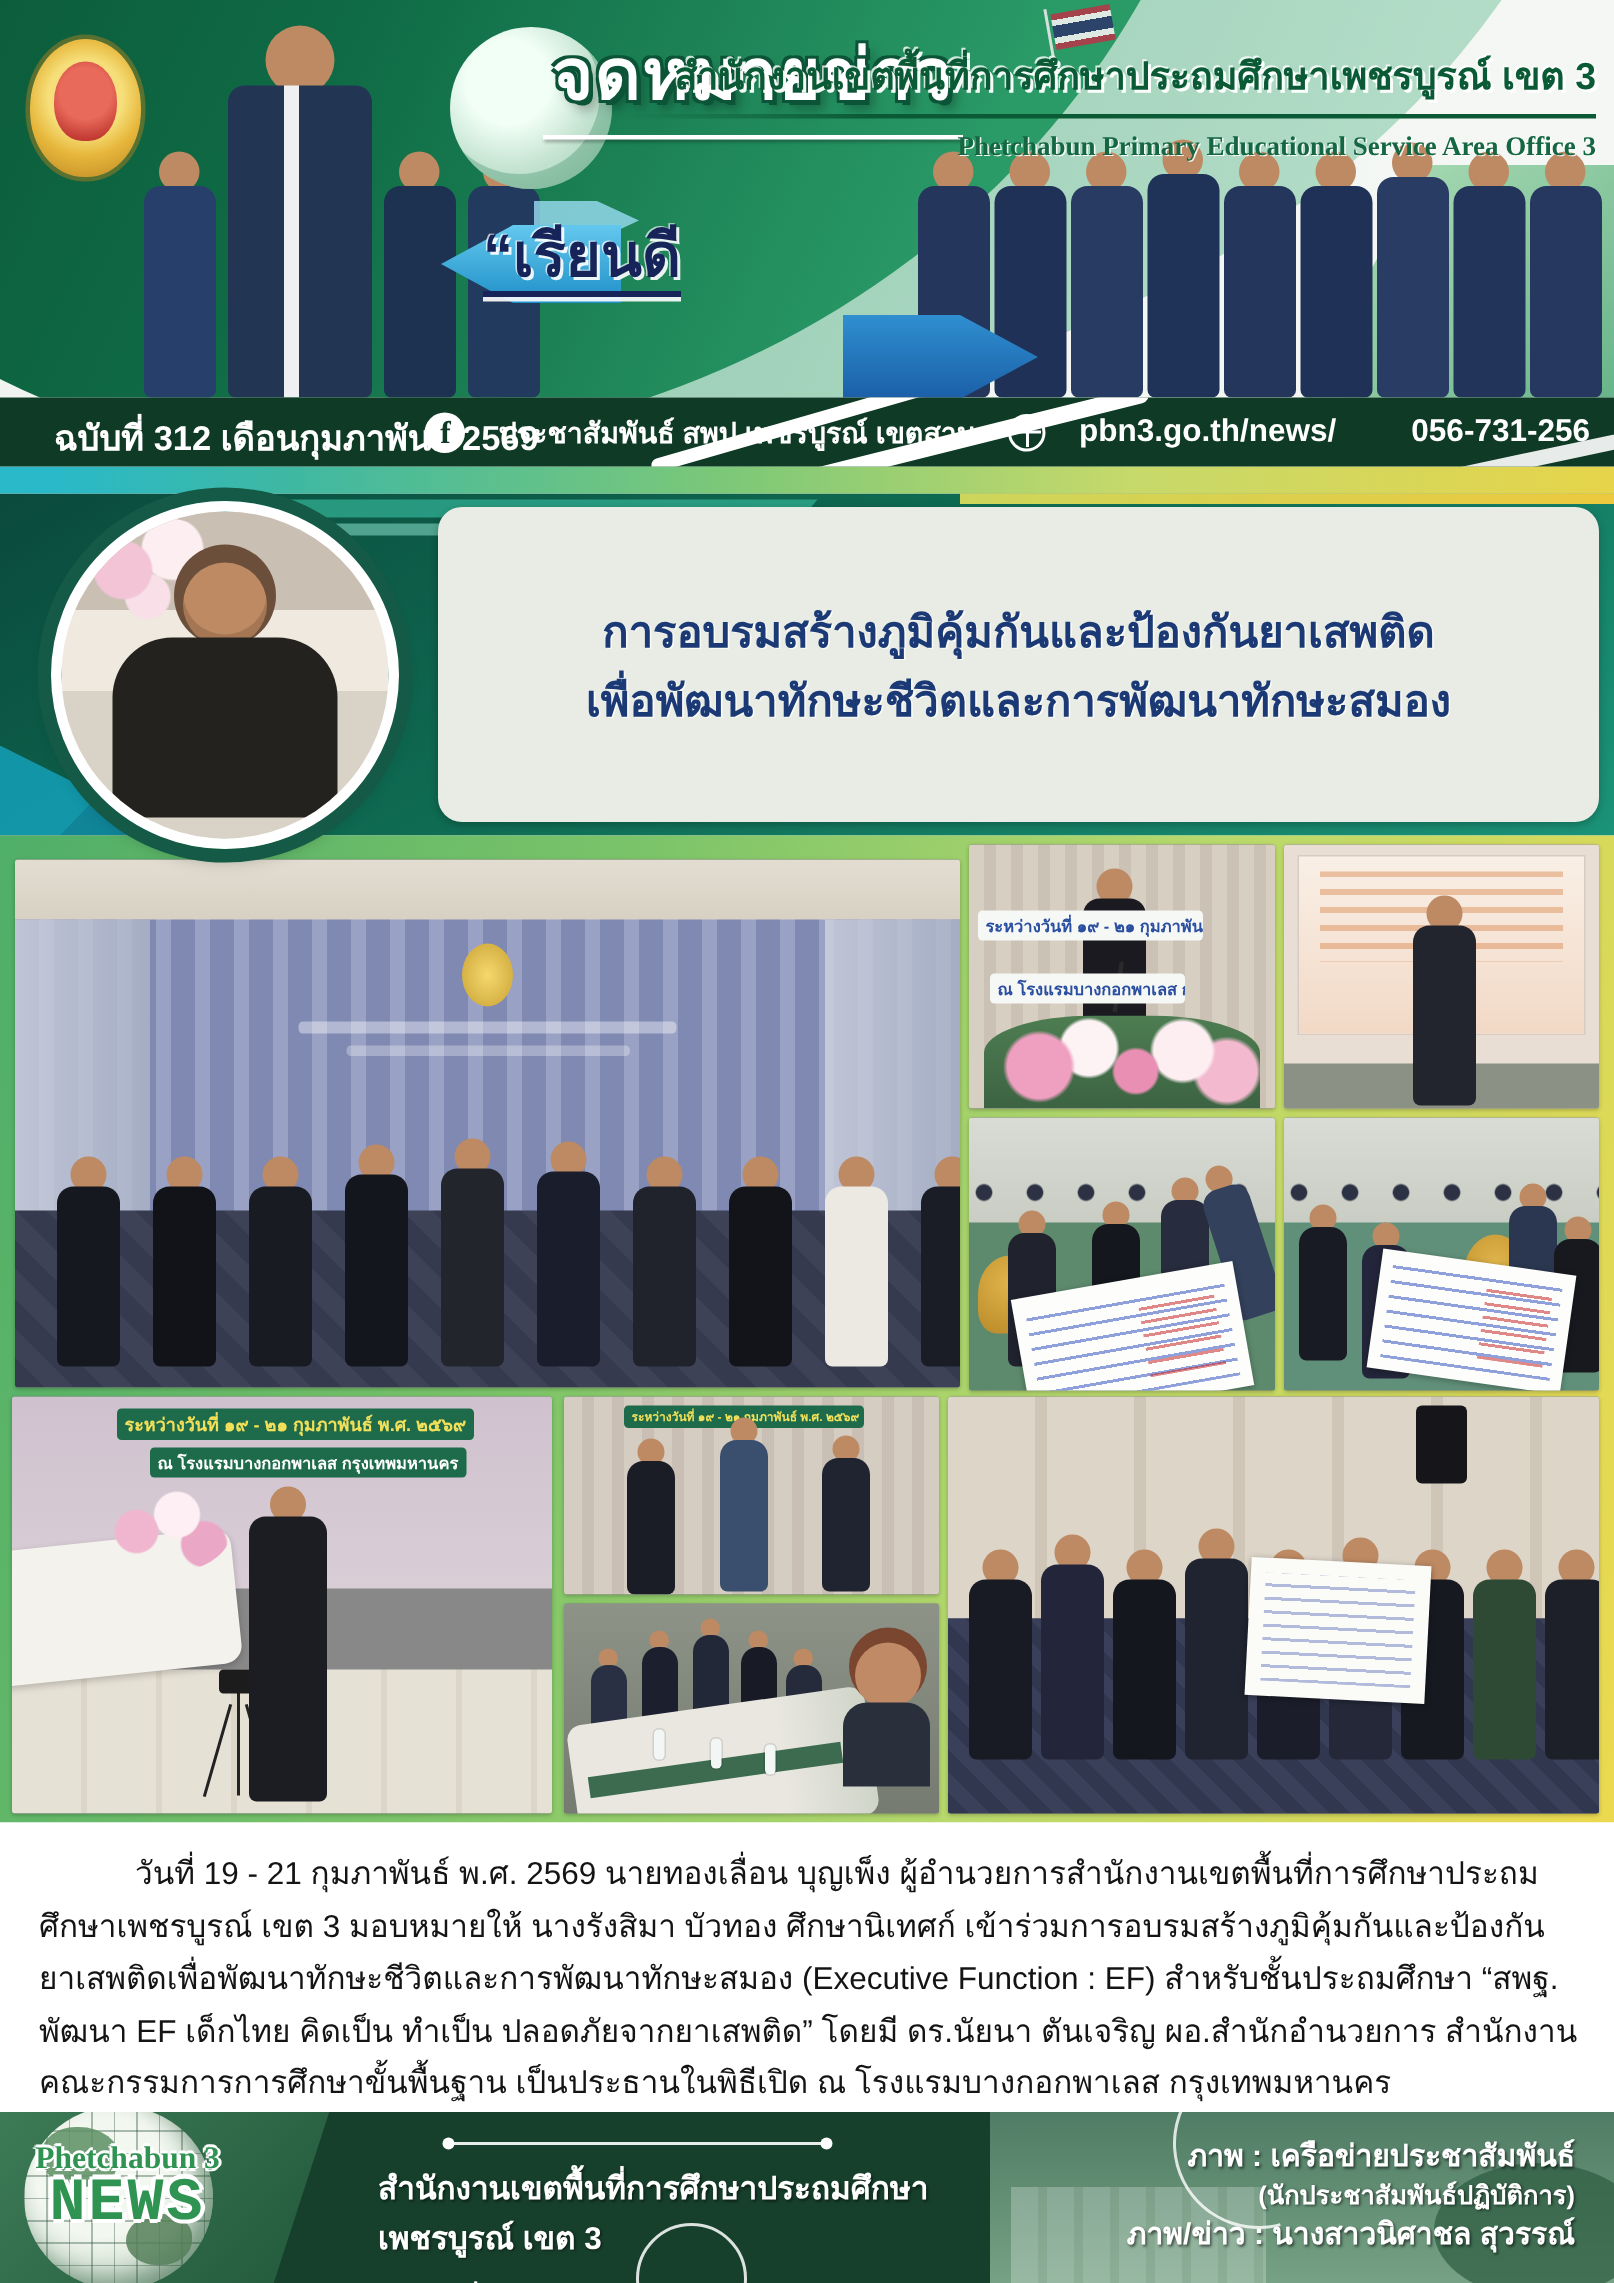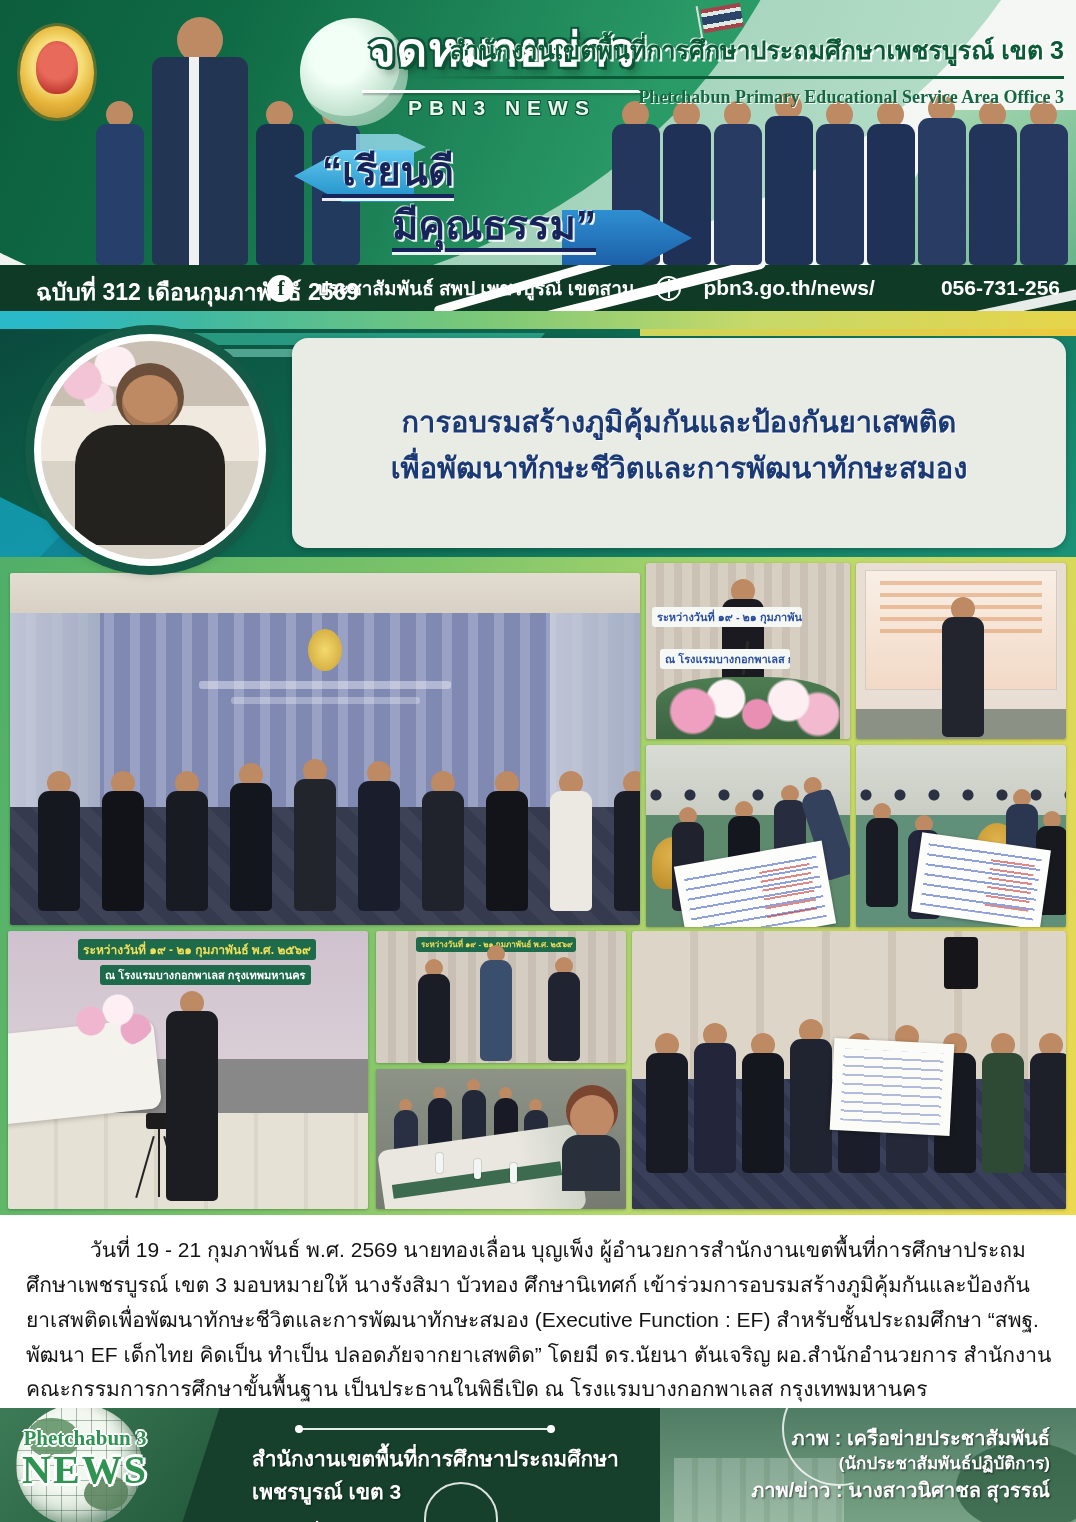--- a/index.html
+++ b/index.html
@@ -52,21 +52,21 @@
   .issue-bar .sw{position:absolute;background:#fff;border-radius:12px;}
   .issue-text{position:absolute;left:36px;top:9px;font-size:23px;font-weight:700;color:#fff;}
   .bar-right{position:absolute;right:16px;top:0;height:46px;display:flex;align-items:center;gap:22px;}
   .fb-icon{width:27px;height:27px;border-radius:50%;background:#fff;position:relative;flex:none;}
   .fb-icon::after{content:"f";position:absolute;left:0;right:0;top:1px;text-align:center;font-family:"Liberation Serif",serif;font-weight:800;font-size:21px;color:#0f3a26;}
   .www-icon{width:25px;height:25px;border-radius:50%;border:2px solid #fff;box-sizing:border-box;position:relative;flex:none;}
   .www-icon::before{content:"";position:absolute;left:1px;right:1px;top:45%;height:2px;background:#fff;}
   .www-icon::after{content:"";position:absolute;left:45%;top:1px;bottom:1px;width:2px;background:#fff;}
   .bar-fb-label{font-size:19px;font-weight:700;color:#fff;}
   .bar-site{font-size:21px;font-weight:700;color:#fff;}
-  .bar-phone{font-size:21px;font-weight:700;color:#fff;margin-left:44px;}
+  .bar-phone{font-size:21px;font-weight:700;color:#fff;margin-left:28px;}
 
   
   .grad-strip{position:absolute;left:0;top:311px;width:1076px;height:18px;z-index:5;
      background:linear-gradient(90deg,#29b9c9 0 3%,#3fb8a2 18%,#7cc878 45%,#c6d96a 70%,#e6d44a 100%);}
   .grad-strip2{position:absolute;left:640px;top:329px;width:436px;height:7px;background:linear-gradient(90deg,#cdd65b,#ecc93e);z-index:5;}
 
   
   .feature{position:absolute;left:0;top:329px;width:1076px;height:228px;background:linear-gradient(150deg,#0a4a3c 0%,#0f6b52 45%,#1b9378 100%);overflow:hidden;}
   .feature .acc1{position:absolute;left:120px;top:4px;width:420px;height:12px;background:#35b598;transform:skewX(-40deg);opacity:.7;}
   .feature .acc2{position:absolute;left:90px;top:20px;width:300px;height:8px;background:#7fd6c0;transform:skewX(-40deg);opacity:.6;}
@@ -164,21 +164,21 @@
   .f-photo::before{content:"";position:absolute;left:14px;bottom:0;width:170px;height:64px;background:repeating-linear-gradient(90deg,rgba(255,255,255,.5) 0 18px,rgba(210,215,205,.5) 18px 24px);opacity:.5;}
   .f-photo::after{content:"";position:absolute;right:-20px;bottom:-10px;width:140px;height:90px;border-radius:50%;background:#2c5b40;opacity:.7;}
   .f-globe{position:absolute;left:16px;top:-4px;width:126px;height:122px;border-radius:50%;
      background:repeating-linear-gradient(0deg,rgba(30,70,45,.35) 0 1px,transparent 1px 15px),repeating-linear-gradient(90deg,rgba(30,70,45,.35) 0 1px,transparent 1px 15px),radial-gradient(circle at 40% 35%,#f2f7ef 0 40%,#cfdecf 70%,#9dbda3 100%);
      box-shadow:inset -8px -8px 14px rgba(30,80,50,.45);}
   .f-globe::before{content:"";position:absolute;left:12px;top:14px;width:52px;height:40px;border-radius:45% 55% 50% 50%;background:#5d8f63;opacity:.85;}
   .f-globe::after{content:"";position:absolute;right:14px;bottom:16px;width:44px;height:34px;border-radius:55% 45% 50% 50%;background:#557f58;opacity:.85;}
   .f-logo-text{position:absolute;left:10px;top:18px;width:150px;text-align:center;z-index:2;}
   .f-logo-top{font-family:"Liberation Serif",serif;font-size:21px;font-weight:800;color:#2f9352;
      text-shadow:2px 0 0 #fff,-2px 0 0 #fff,0 2px 0 #fff,0 -2px 0 #fff,1px 1px 0 #fff,-1px -1px 0 #fff;}
-  .f-logo-main{font-family:Liberation Serif, serif;font-size:40px;font-weight:800;letter-spacing:2px;color:#2f9352;line-height:.95;
+  .f-logo-main{font-family:Liberation Mono, monospace;font-size:40px;font-weight:800;letter-spacing:2px;color:#2f9352;line-height:.95;
      text-shadow:3px 0 0 #fff,-3px 0 0 #fff,0 3px 0 #fff,0 -3px 0 #fff,2px 2px 0 #fff,-2px -2px 0 #fff;}
   .f-org{position:absolute;left:252px;top:34px;width:420px;z-index:2;}
   .f-org-name{font-size:21px;font-weight:800;color:#fff;text-shadow:1px 1px 2px rgba(0,0,0,.5);}
   .f-addr{margin-top:6px;color:#e8f2ea;font-size:15px;}
   .f-addr b{font-size:19px;color:#fff;}
   .f-credits{position:absolute;right:26px;top:16px;width:360px;text-align:right;z-index:2;}
   .f-credit{font-size:20px;font-weight:800;color:#fff;text-shadow:1px 1px 2px rgba(0,0,0,.6);line-height:1.4;}
   .f-credit.small{font-size:17px;}
   .f-line{position:absolute;left:300px;top:20px;width:250px;height:2px;background:rgba(255,255,255,.9);}
   .f-line::before{content:"";position:absolute;left:-5px;top:-3px;width:8px;height:8px;border-radius:50%;background:#fff;}
@@ -202,37 +202,35 @@
       <i class="pr xl" style="--suit:#27406b"></i>
       <i class="pr xxl"></i>
       <i class="pr xl" style="--suit:#1d3150"></i>
       <i class="pr xl" style="--suit:#223a5e"></i>
     </div>
 
     <div class="globe-big"></div>
     <div class="title-wrap">
       <h1 class="jdm">จดหมายข่าว</h1>
       <div class="t-line"></div>
-      <div class="pbn">PBN3 NEWS</div>
     </div>
 
     <div class="flag"></div>
 
     <div class="org-block">
       <div class="org-th">สำนักงานเขตพื้นที่การศึกษาประถมศึกษาเพชรบูรณ์ เขต 3</div>
       <div class="org-underline"></div>
       <div class="org-en">Phetchabun Primary Educational Service Area Office 3</div>
     </div>
 
     <div class="motto">
       <span class="arrow a3"></span>
       <span class="arrow a1"></span>
       <span class="arrow a2"></span>
       <div><span class="l1">“เรียนดี</span></div>
-      <div class="l2wrap"><span class="l2">มีคุณธรรม”</span></div>
     </div>
 
     <div class="row hdr-right-people" style="right:8px;bottom:0;gap:3px;">
       <i class="pr xl" style="--suit:#24365c"></i>
       <i class="pr xl" style="--suit:#203158"></i>
       <i class="pr xl" style="--suit:#273b63"></i>
       <i class="pr xl" style="--suit:#1f3257;height:172px"></i>
       <i class="pr xl" style="--suit:#24365c"></i>
       <i class="pr xl" style="--suit:#203158"></i>
       <i class="pr xl" style="--suit:#283c64;height:170px"></i>

